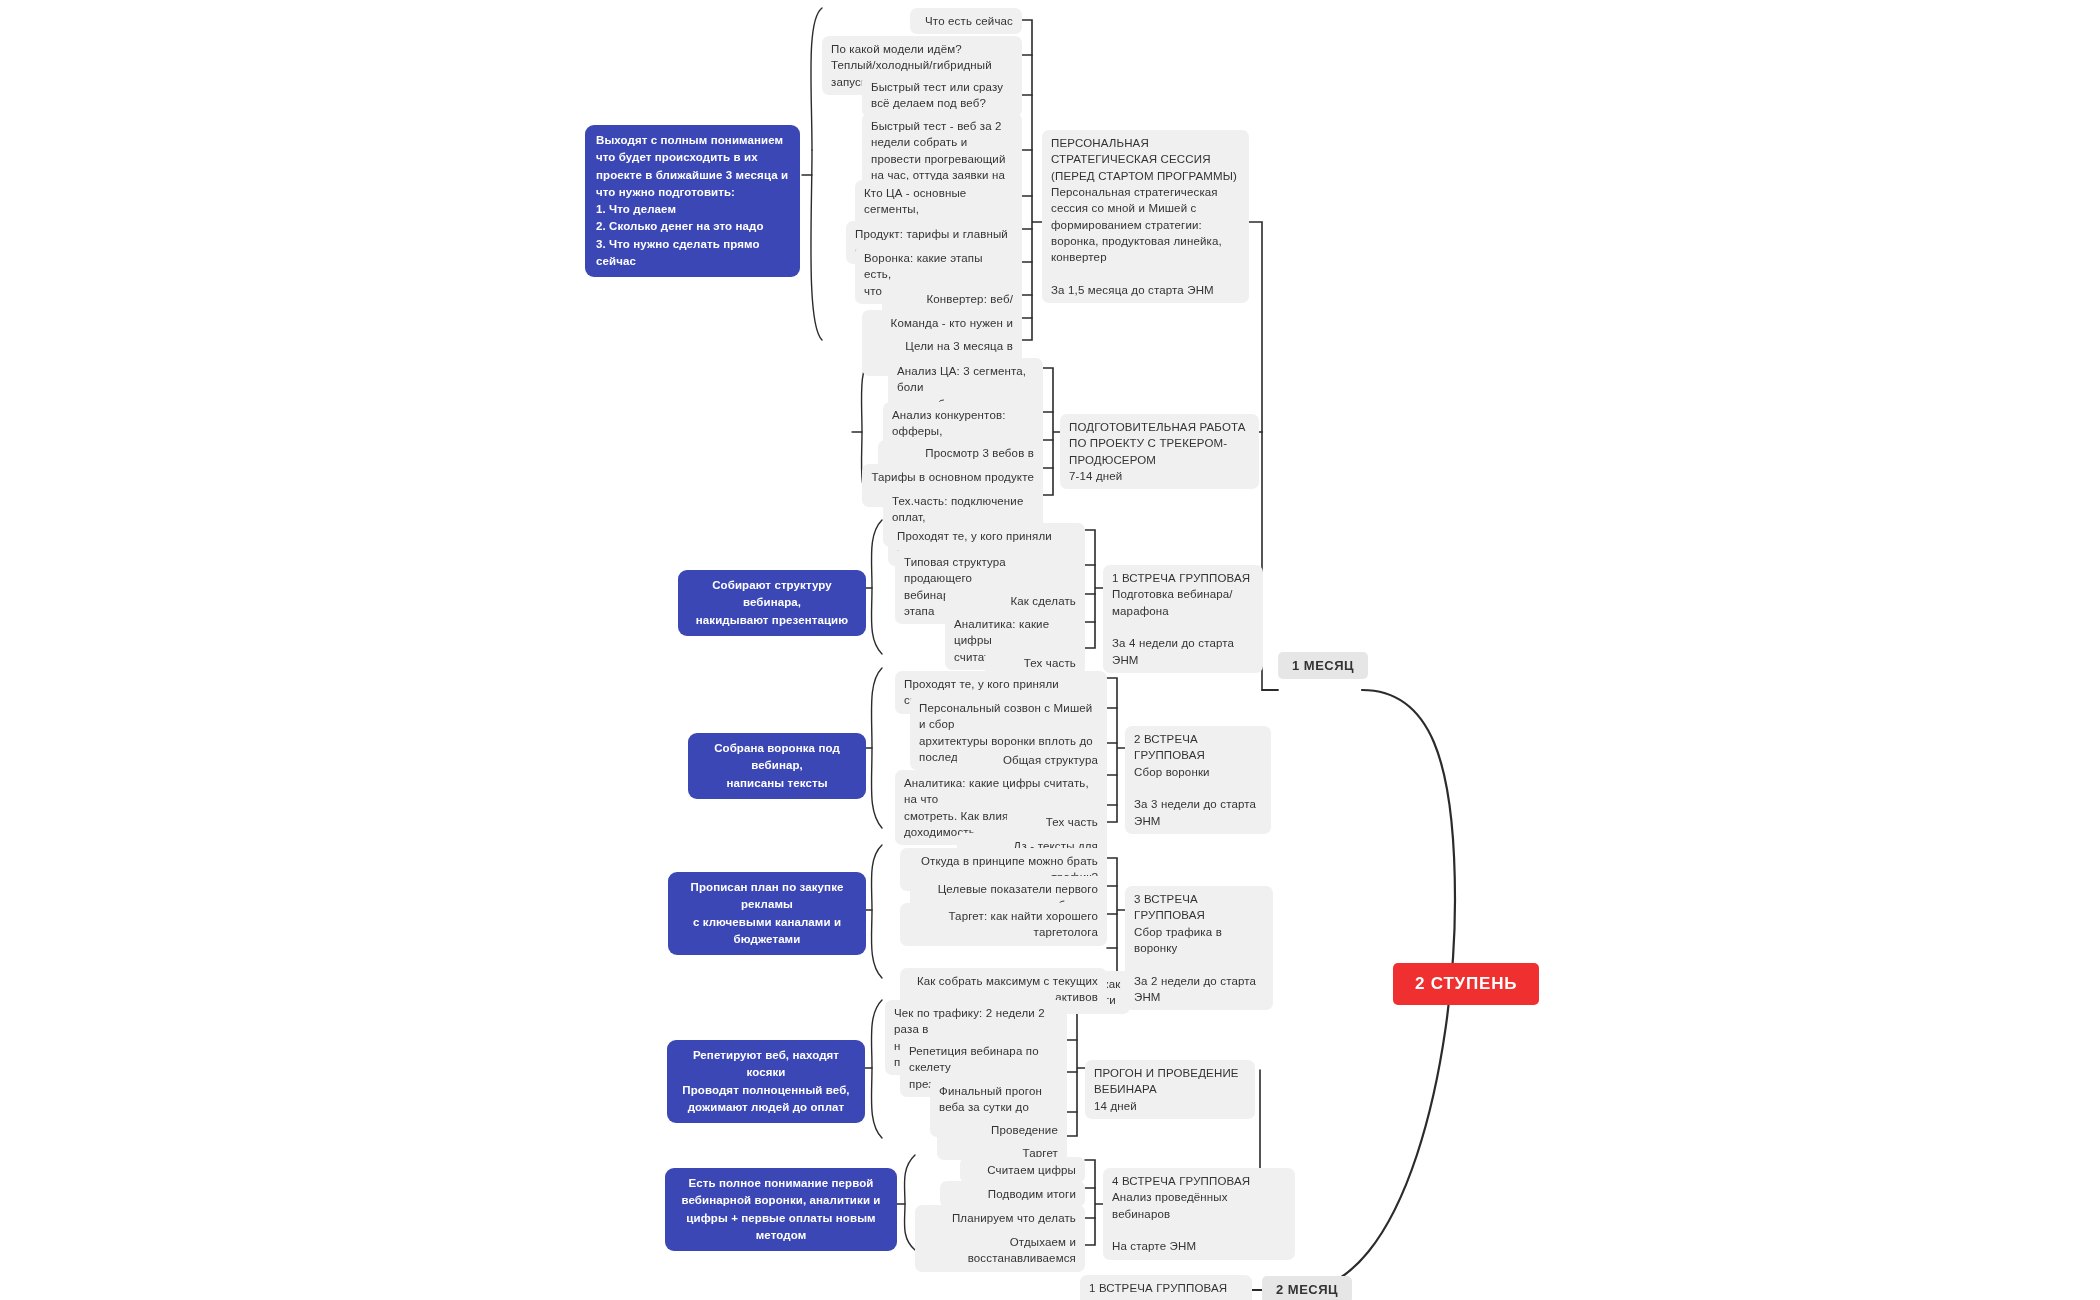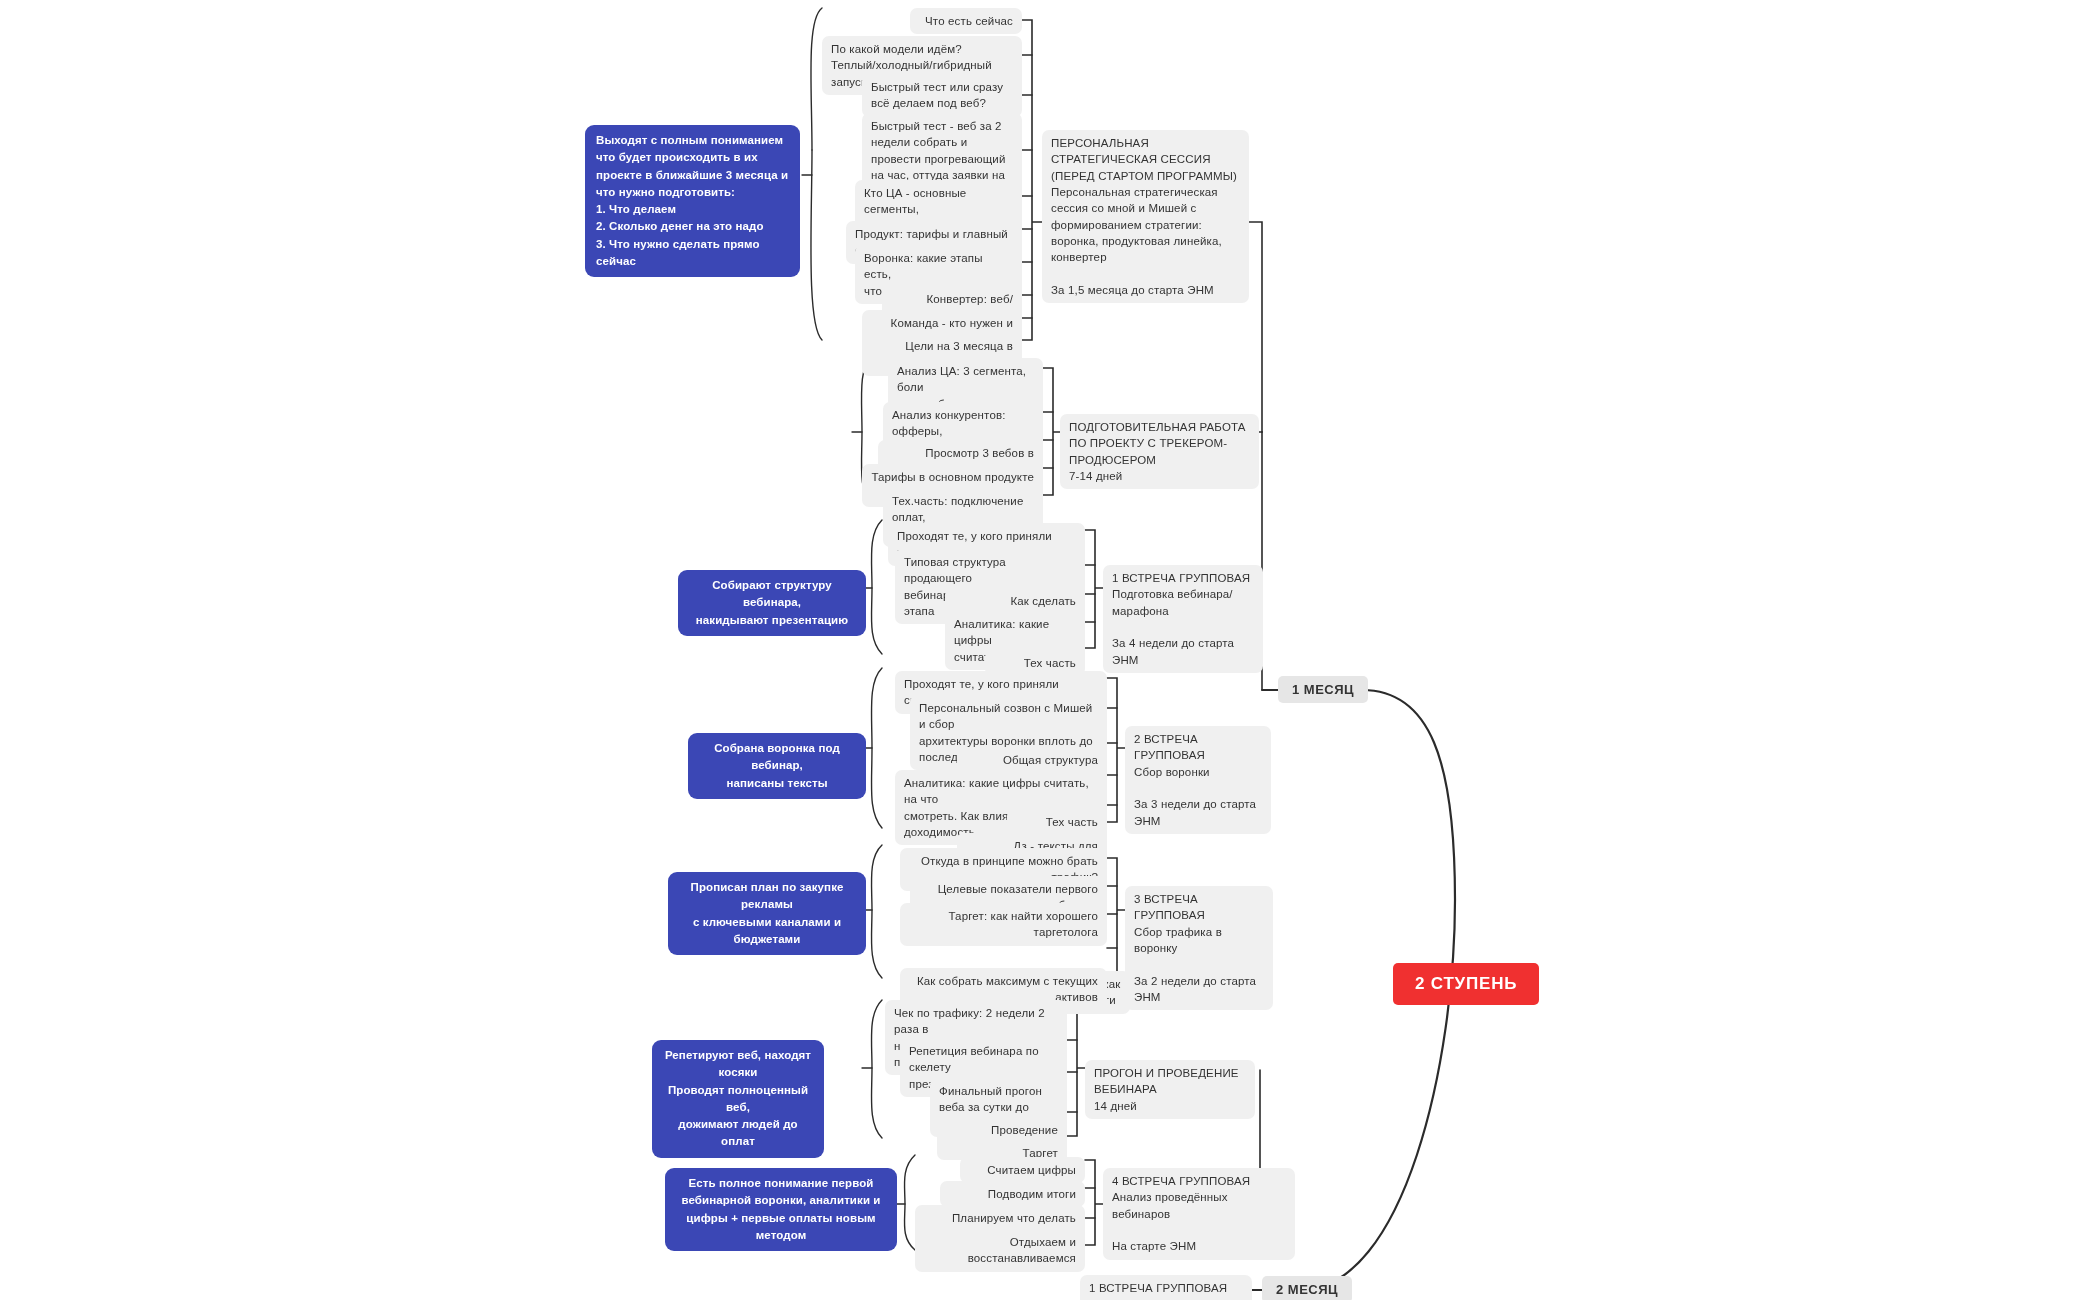--- a/index.html
+++ b/index.html
@@ -167,21 +167,21 @@
 
   <div class="blue center-al" style="left:678px; top:570px; width:188px;">Собирают структуру вебинара,
 накидывают презентацию</div>
 
   <div class="blue center-al" style="left:688px; top:733px; width:178px;">Собрана воронка под вебинар,
 написаны тексты</div>
 
   <div class="blue center-al" style="left:668px; top:872px; width:198px;">Прописан план по закупке рекламы
 с ключевыми каналами и бюджетами</div>
 
-  <div class="blue center-al" style="left:652px; top:1040px; width:172px;">Репетируют веб, находят косяки
+  <div class="blue center-al" style="left:667px; top:1040px; width:198px;">Репетируют веб, находят косяки
 Проводят полноценный веб,
 дожимают людей до оплат</div>
 
   <div class="blue center-al" style="left:665px; top:1168px; width:232px;">Есть полное понимание первой
 вебинарной воронки, аналитики и
 цифры + первые оплаты новым методом</div>
 
   <div class="node right-al" style="left:910px; top:8px; width:112px;">Что есть сейчас</div>
 
   <div class="node" style="left:822px; top:36px; width:200px;">По какой модели идём?
@@ -309,19 +309,19 @@
   <div class="node right-al" style="left:915px; top:1229px; width:170px;">Отдыхаем и восстанавливаемся</div>
 
   <div class="node" style="left:1103px; top:1168px; width:192px;">4 ВСТРЕЧА ГРУППОВАЯ
 Анализ проведённых вебинаров
 
 На старте ЭНМ</div>
 
   <div class="node" style="left:1080px; top:1275px; width:172px;">1 ВСТРЕЧА ГРУППОВАЯ
 Стратегия на следующие 2 месяца</div>
 
-  <div class="month" style="left:1278px; top:676px;text-align:right;">1 МЕСЯЦ</div>
+  <div class="month" style="left:1278px; top:652px;text-align:right;">1 МЕСЯЦ</div>
 
   <div class="month" style="left:1262px; top:1276px;">2 МЕСЯЦ</div>
 
   <div class="stage" style="left:1393px; top:963px;">2 СТУПЕНЬ</div>
 
 </div>
 
 </body></html>

